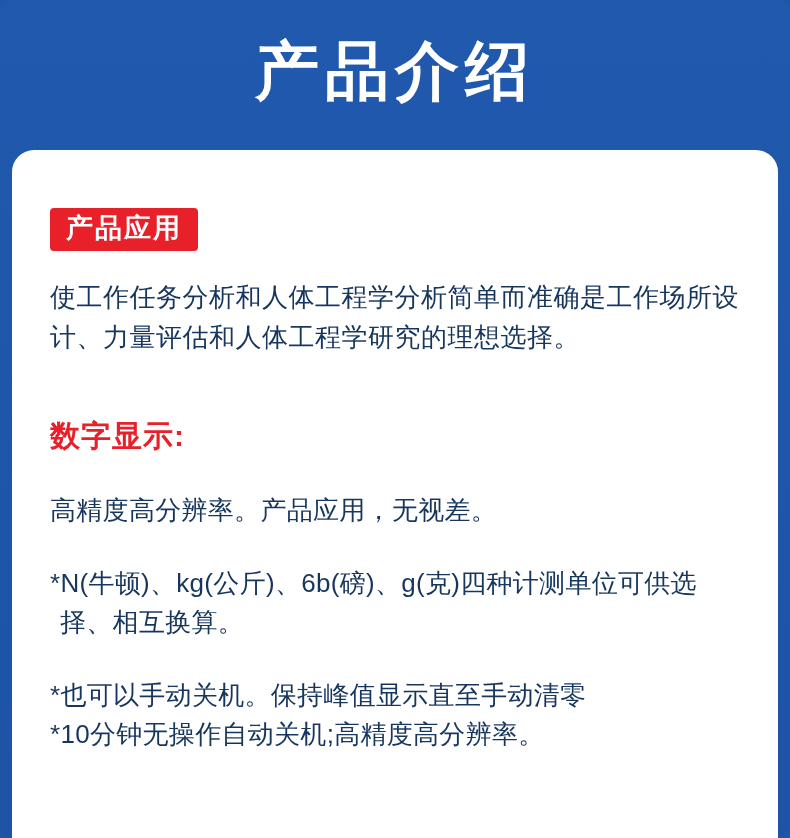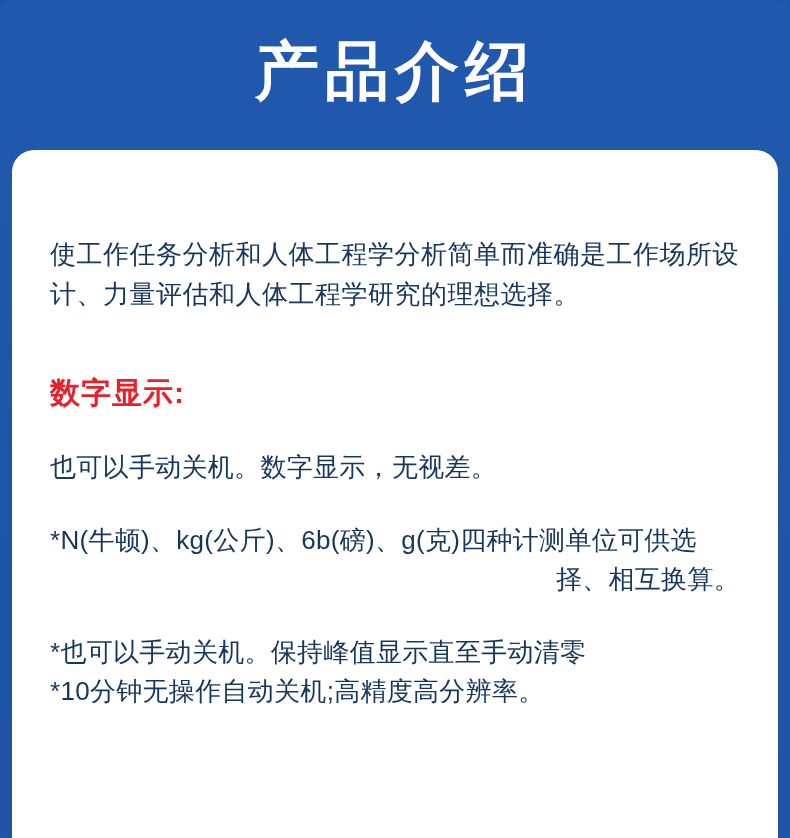--- a/index.html
+++ b/index.html
@@ -77,41 +77,41 @@
     color: #17365e;
     font-size: 26px;
     line-height: 1.5;
     letter-spacing: 0.3px;
   }
   .feature-line {
     display: block;
   }
   .feature-line.indent2 {
     text-indent: 10px;
-    text-align: right;
   }
 </style>
 </head>
 <body>
 
 <div class="page">
 
   <div class="banner">
     <h1 class="banner-title">产品介绍</h1>
   </div>
 
   <div class="card">
 
+    <div class="tag">产品应用</div>
 
     <p class="app-text">使工作任务分析和人体工程学分析简单而准确是工作场所设计、力量评估和人体工程学研究的理想选择。</p>
 
     <div class="features-heading">数字显示:</div>
 
     <div class="feature-block">
-      <span class="feature-line">也可以手动关机。数字显示，无视差。</span>
+      <span class="feature-line">高精度高分辨率。产品应用，无视差。</span>
     </div>
 
     <div class="feature-block">
       <span class="feature-line">*N(牛顿)、kg(公斤)、6b(磅)、g(克)四种计测单位可供选</span>
       <span class="feature-line indent2"> 择、相互换算。</span>
     </div>
 
     <div class="feature-block">
       <span class="feature-line">*也可以手动关机。保持峰值显示直至手动清零</span>
       <span class="feature-line">*10分钟无操作自动关机;高精度高分辨率。</span>

